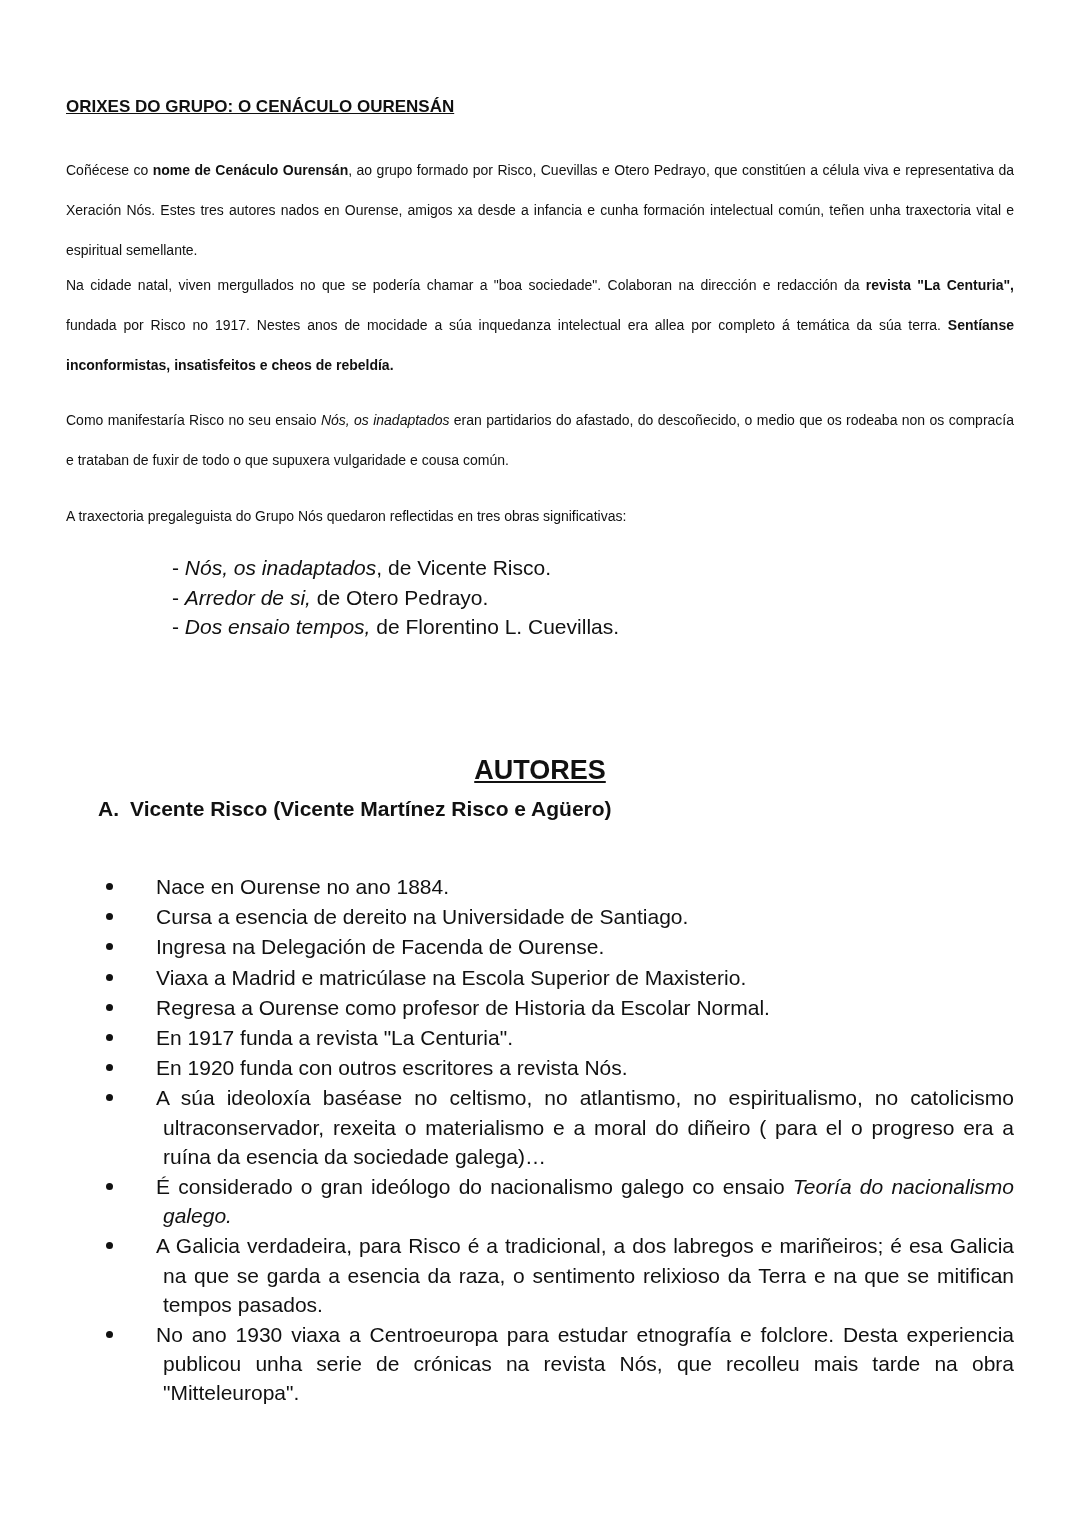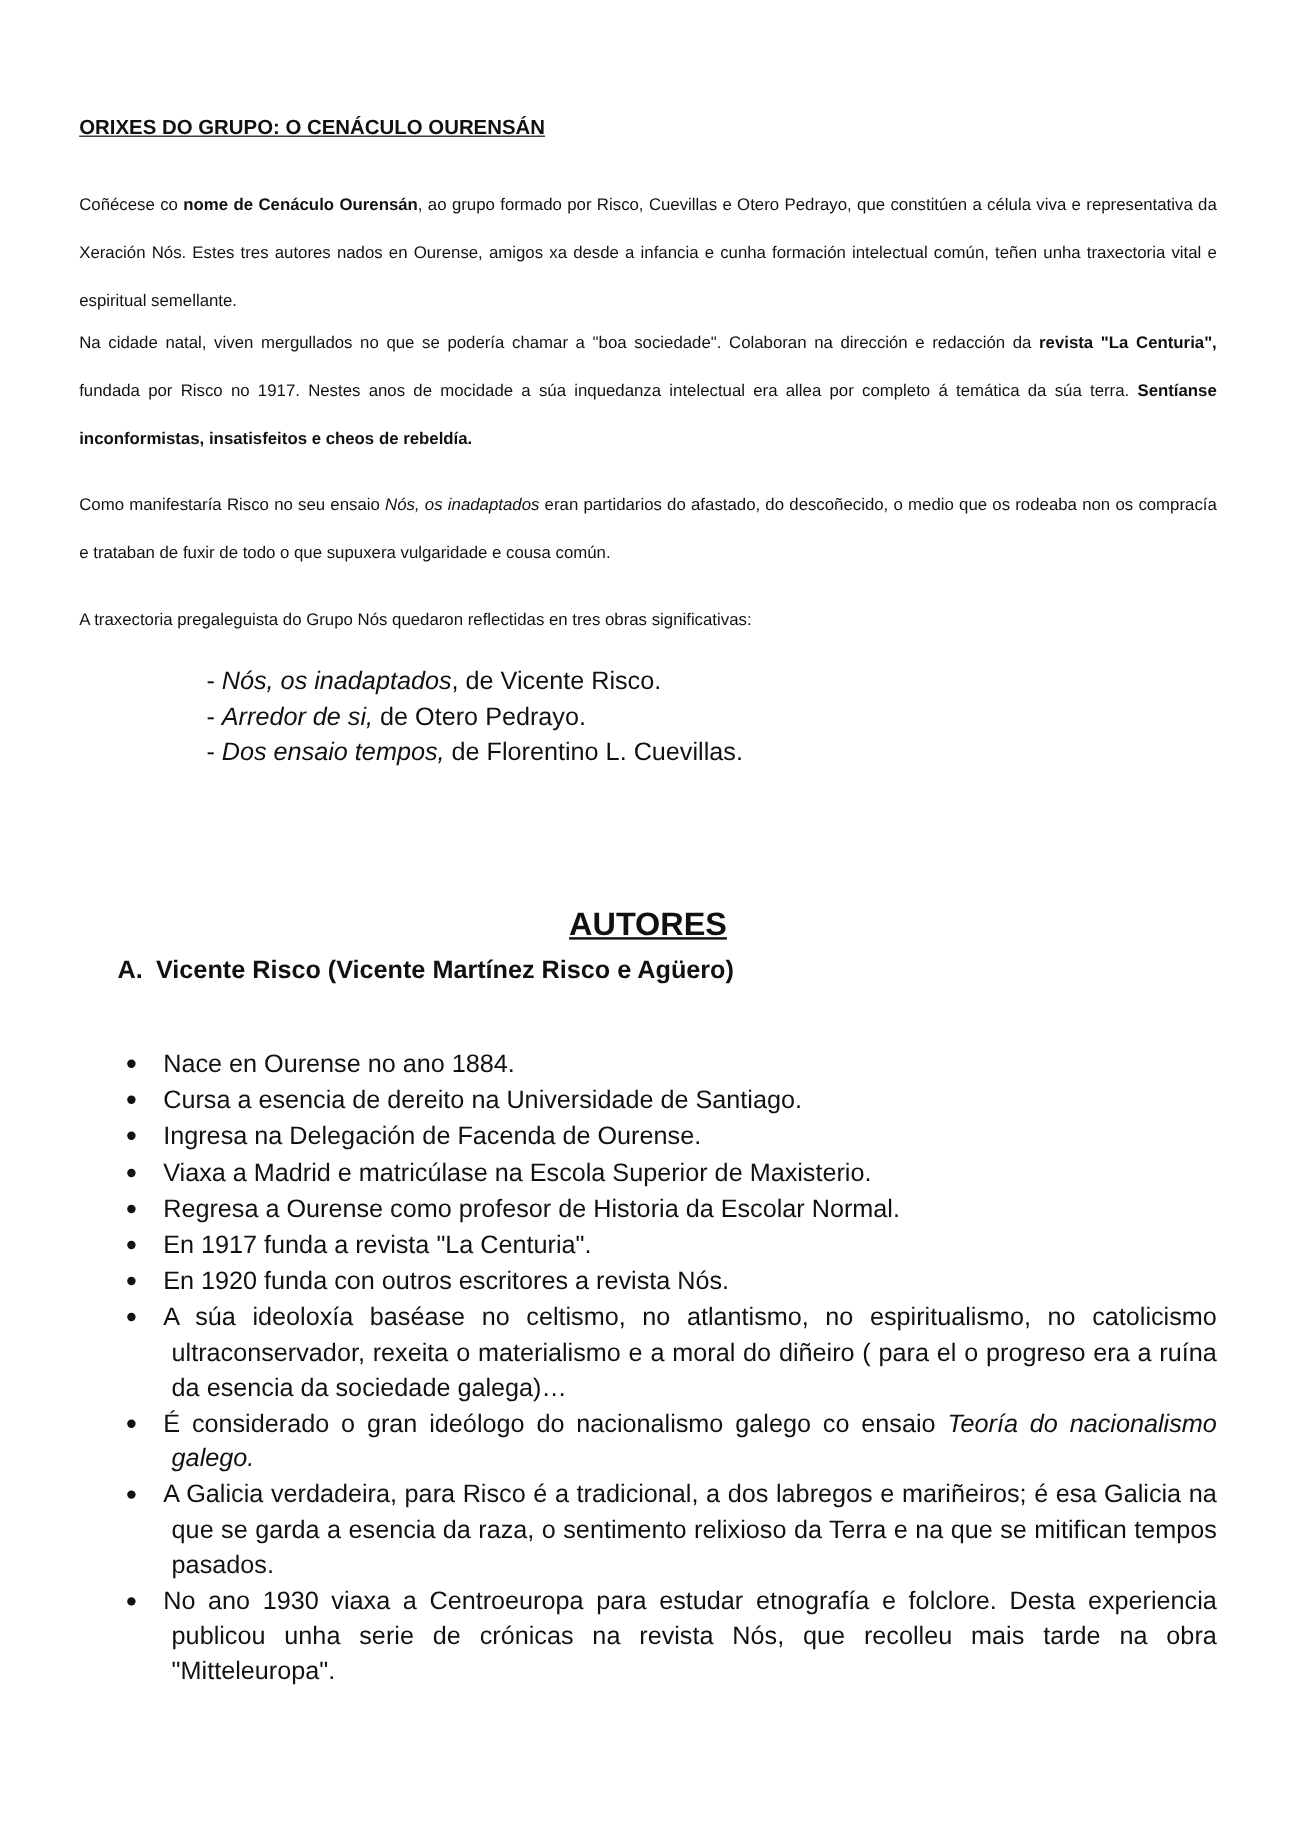--- a/index.html
+++ b/index.html
@@ -86,20 +86,21 @@
     .bullets li {
       position: relative;
       padding-left: 34px;
       line-height: 29.2px;
       font-size: 21px;
       text-align: justify;
       margin: 0 0 1px 0;
     }
     .bullets li .txt {
       display: block;
+      margin-left: 20px;
     }
     .bullets li.wrap .txt {
       text-indent: -7px;
       padding-left: 7px;
     }
     .bullet-dot {
       position: absolute;
       left: 4px;
       top: 11px;
       width: 7px;

